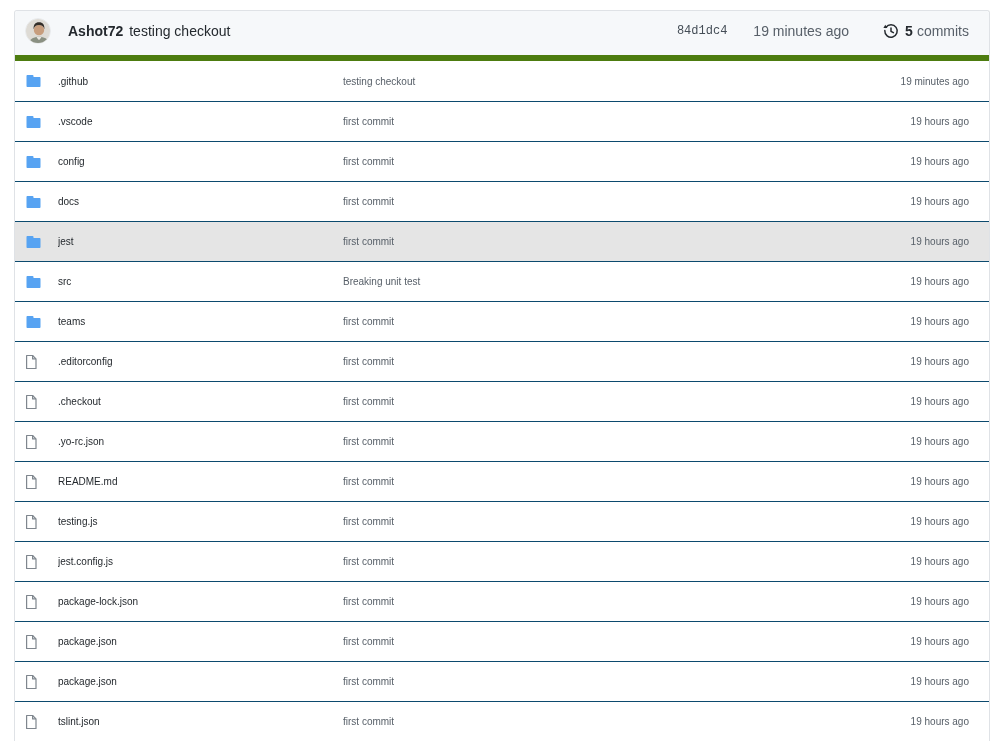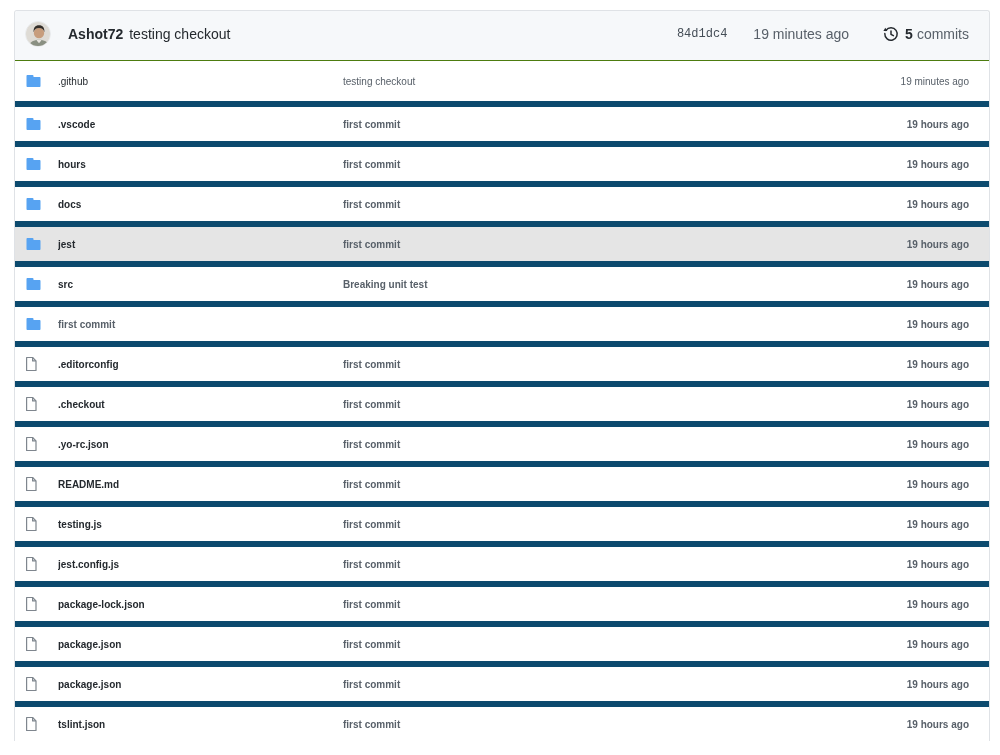--- a/index.html
+++ b/index.html
@@ -16,21 +16,21 @@
     width: 976px;
     border: 1px solid #dfe2e6;
     border-bottom: none;
     border-radius: 3px 3px 0 0;
     background: #fff;
   }
   
   .commit-header {
     height: 50px;
     background: #f6f8fa;
-    border-bottom: 1px solid #4d7c0f;
+    border-bottom: 6px solid #4d7c0f;
     border-radius: 3px 3px 0 0;
     display: flex;
     align-items: center;
     padding: 0 20px 4px 10px;
     font-size: 14px;
   }
   .avatar {
     width: 26px; height: 26px;
     border-radius: 50%;
     overflow: hidden;
@@ -81,21 +81,21 @@
   
   .file-row {
     display: flex;
     align-items: center;
     height: 40px;
     padding: 0 20px 0 10px;
     background: #fff;
     font-size: 10px;
     cursor: pointer;
   }
-  .file-row + .file-row { border-top: 6px solid #0c4a6e; font-weight: bold; }
+  .file-row + .file-row { border-top: 1px solid #0c4a6e; }
   .file-row.highlighted { background: #e5e5e5; }
   .icon-cell {
     width: 33px;
     flex: none;
     display: flex;
     align-items: center;
   }
   .file-name {
     width: 285px;
     flex: none;
@@ -172,21 +172,21 @@
     <span class="file-message">first commit</span>
     <span class="file-time">19 hours ago</span>
   </div>
       <div class="file-row">
     <span class="icon-cell">
       <svg class="icon-folder" width="17" height="16" viewBox="0 0 14 16" style="display: block;">
         <path d="M13 4H7V3c0-.66-.31-1-1-1H1c-.55 0-1 .45-1 1v10c0 .55.45 1 1 1h12c.55 0 1-.45 1-1V5c0-.55-.45-1-1-1z" fill="#57a3f2"></path>
       </svg>
 
     </span>
-    <span class="file-name">hours</span>
+    <span class="file-name">config</span>
     <span class="file-message">first commit</span>
     <span class="file-time">19 hours ago</span>
   </div>
       <div class="file-row">
     <span class="icon-cell">
       <svg class="icon-folder" width="17" height="16" viewBox="0 0 14 16" style="display: block;">
         <path d="M13 4H7V3c0-.66-.31-1-1-1H1c-.55 0-1 .45-1 1v10c0 .55.45 1 1 1h12c.55 0 1-.45 1-1V5c0-.55-.45-1-1-1z" fill="#57a3f2"></path>
       </svg>
 
     </span>
@@ -216,20 +216,21 @@
     <span class="file-message">Breaking unit test</span>
     <span class="file-time">19 hours ago</span>
   </div>
       <div class="file-row">
     <span class="icon-cell">
       <svg class="icon-folder" width="17" height="16" viewBox="0 0 14 16" style="display: block;">
         <path d="M13 4H7V3c0-.66-.31-1-1-1H1c-.55 0-1 .45-1 1v10c0 .55.45 1 1 1h12c.55 0 1-.45 1-1V5c0-.55-.45-1-1-1z" fill="#57a3f2"></path>
       </svg>
 
     </span>
+    <span class="file-name">teams</span>
     <span class="file-message">first commit</span>
     <span class="file-time">19 hours ago</span>
   </div>
       <div class="file-row">
     <span class="icon-cell">
 
       <svg class="icon-file" width="13" height="16" viewBox="0 0 13 16" style="display: block;">
         <path d="M1.6 1.5 h6 l3.4 3.4 V14.5 H1.6 z" fill="none" stroke="#7f868e" stroke-width="1.2" stroke-linejoin="round"></path>
         <path d="M7.6 1.5 V4.9 H11" fill="none" stroke="#7f868e" stroke-width="1.2" stroke-linejoin="round"></path>
       </svg>

